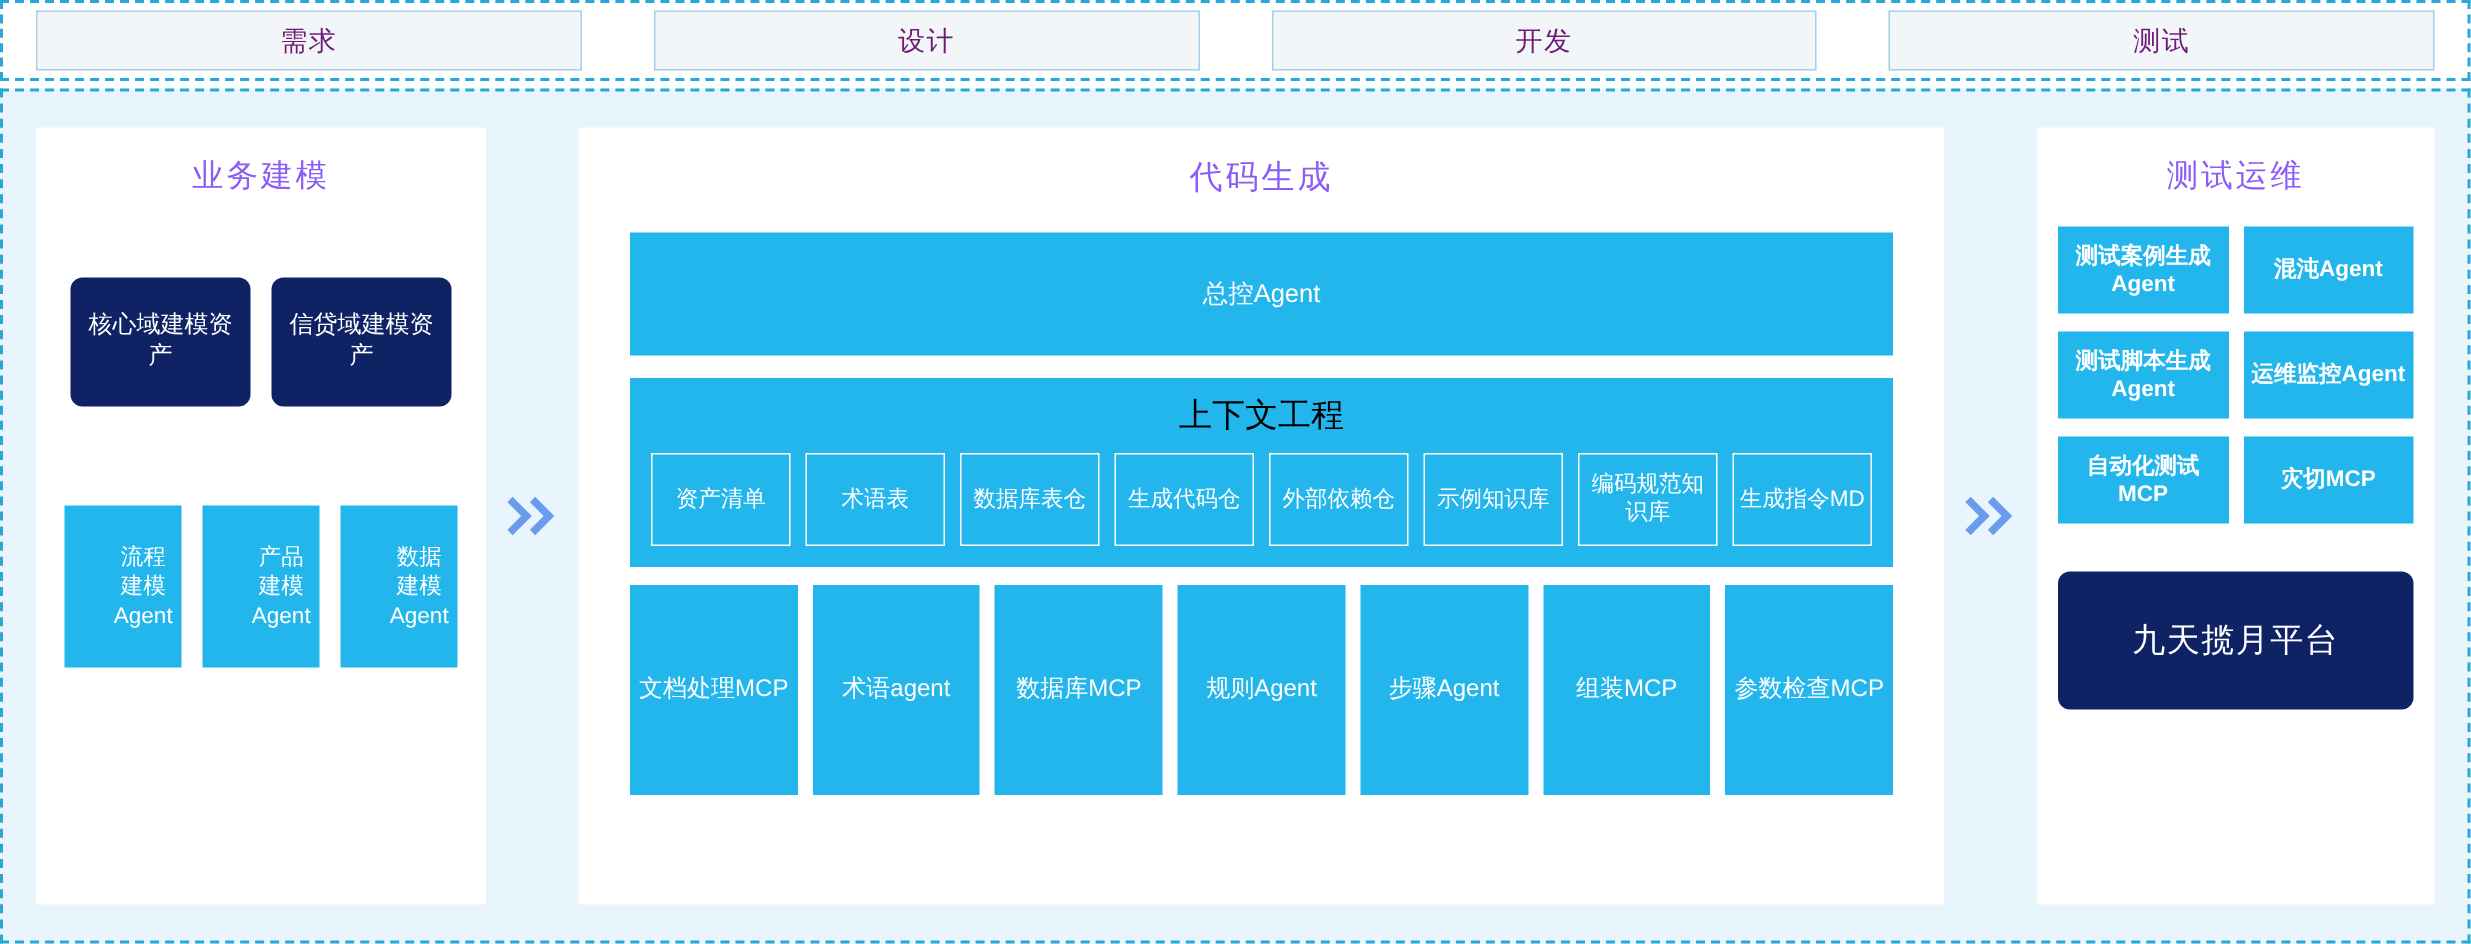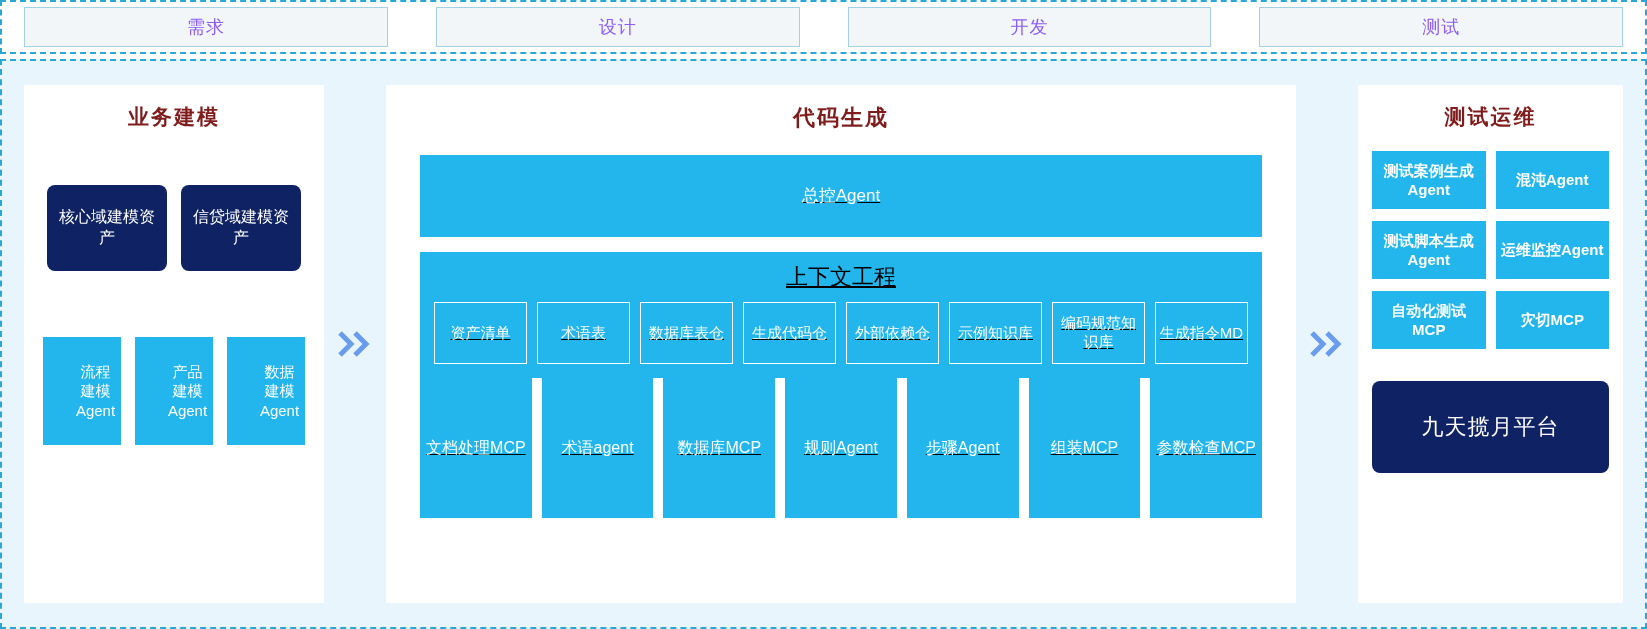--- a/index.html
+++ b/index.html
@@ -34,21 +34,21 @@
     padding: 0 22px;
     gap: 48px;
     background: #ffffff;
   }
   .stage-box {
     flex: 1 1 0;
     height: 40px;
     box-sizing: border-box;
     border: 1px solid #a5cfe3;
     background: #f2f6f9;
-    color: #8b5cf6;
+    color: #701a75;
     font-size: 18px;
     display: flex;
     align-items: center;
     justify-content: center;
     letter-spacing: 1px;
   }
 
   
   .main-strip {
     flex: 1 1 auto;
@@ -69,22 +69,22 @@
     flex-direction: column;
     align-items: center;
     padding: 12px 14px 14px 14px;
   }
   .panel-left   { width: 300px; flex: 0 0 300px; }
   .panel-center { flex: 1 1 auto; }
   .panel-right  { width: 265px; flex: 0 0 265px; }
 
   .panel-title {
     font-size: 21px;
-    font-weight: bold;
-    color: #7f1d1d;
+    font-weight: normal;
+    color: #8b5cf6;
     letter-spacing: 2px;
     margin: 6px 0 0 0;
     text-align: center;
   }
   .panel-center .panel-title { font-size: 22px; }
 
   
   .chevron {
     flex: 0 0 62px;
     display: flex;
@@ -149,21 +149,20 @@
 
   
   .center-inner {
     width: 100%;
     display: flex;
     flex-direction: column;
     align-items: stretch;
     margin-top: 22px;
     padding: 0 20px;
     box-sizing: border-box;
-    text-decoration: underline;
   }
   .master-agent {
     height: 82px;
     font-size: 17px;
   }
   .context-block {
     background: #22b6ec;
     margin-top: 15px;
     padding: 10px 14px 14px 14px;
     box-sizing: border-box;
@@ -193,21 +192,21 @@
     align-items: center;
     justify-content: center;
     text-align: center;
     padding: 3px 2px;
     box-sizing: border-box;
   }
   .tool-row {
     display: flex;
     gap: 10px;
     width: 100%;
-    margin-top: 0;
+    margin-top: 12px;
     flex: 1 1 auto;
   }
   .tool-row .blue-card {
     flex: 1 1 0;
     font-size: 16px;
     min-height: 140px;
   }
 
   
   .right-grid {

